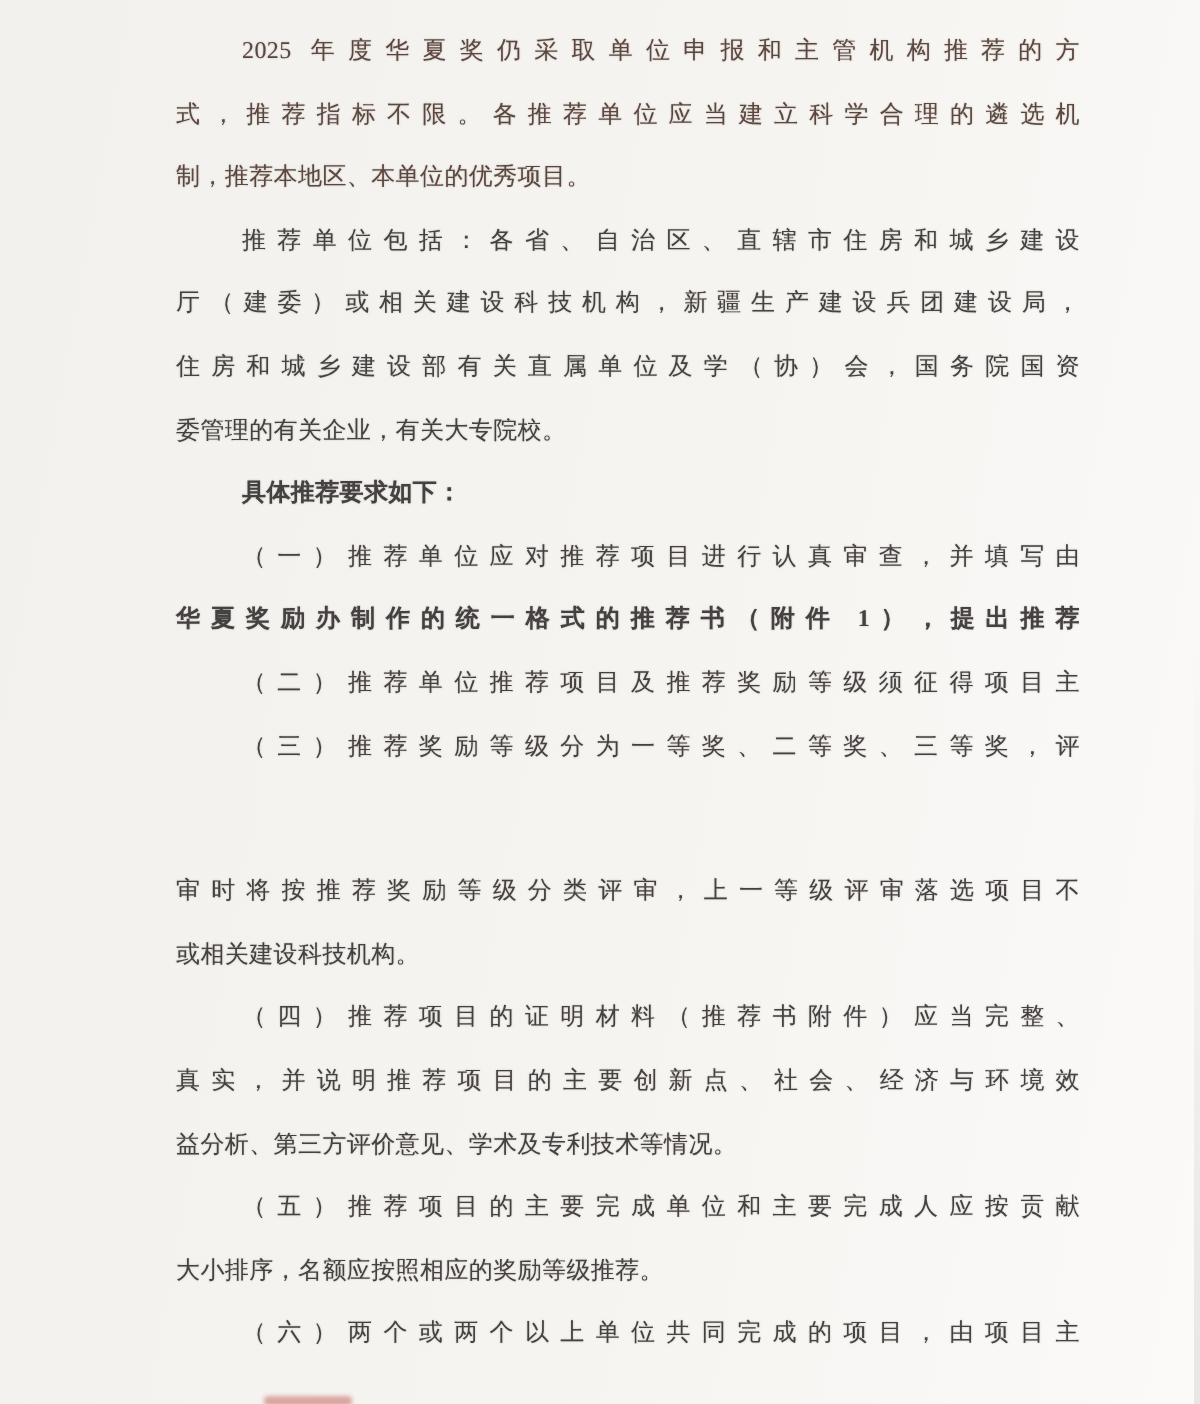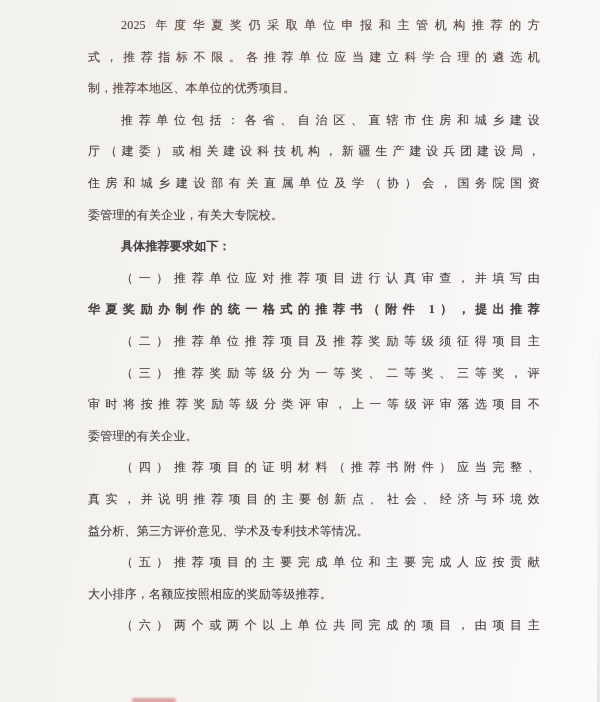--- a/index.html
+++ b/index.html
@@ -74,22 +74,22 @@
       <div class="line" style="color: rgb(93, 70, 61);">制，推荐本地区、本单位的优秀项目。</div>
       <div class="line stretch indent" style="color: rgb(69, 65, 64);">推荐单位包括：各省、自治区、直辖市住房和城乡建设</div>
       <div class="line stretch" style="color: rgb(69, 65, 64);">厅（建委）或相关建设科技机构，新疆生产建设兵团建设局，</div>
       <div class="line stretch" style="color: rgb(69, 65, 64);">住房和城乡建设部有关直属单位及学（协）会，国务院国资</div>
       <div class="line" style="color: rgb(69, 65, 64);">委管理的有关企业，有关大专院校。</div>
       <div class="line indent bold" style="color: rgb(69, 65, 64);">具体推荐要求如下：</div>
       <div class="line stretch indent" style="color: rgb(69, 65, 64);">（一）推荐单位应对推荐项目进行认真审查，并填写由</div>
       <div class="line stretch" style="color: rgb(69, 65, 64); font-weight: bold;">华夏奖励办制作的统一格式的推荐书（附件 1），提出推荐</div>
       <div class="line stretch indent" style="color: rgb(69, 65, 64);">（二）推荐单位推荐项目及推荐奖励等级须征得项目主</div>
       <div class="line stretch indent" style="color: rgb(69, 65, 64);">（三）推荐奖励等级分为一等奖、二等奖、三等奖，评</div>
-      <div class="line stretch" style="color: rgb(69, 65, 64);">审时将按推荐奖励等级分类评审，上一等级评审落选项目不</div>
-      <div class="line" style="color: rgb(69, 65, 64);">委管理的有关企业。</div>
+      <div class="line stretch" style="color: rgb(69, 65, 64); margin-top: 41px;">审时将按推荐奖励等级分类评审，上一等级评审落选项目不</div>
+      <div class="line" style="color: rgb(69, 65, 64);">或相关建设科技机构。</div>
       <div class="line stretch indent" style="color: rgb(69, 65, 64);">（四）推荐项目的证明材料（推荐书附件）应当完整、</div>
       <div class="line stretch" style="color: rgb(69, 65, 64);">真实，并说明推荐项目的主要创新点、社会、经济与环境效</div>
       <div class="line" style="color: rgb(69, 65, 64);">益分析、第三方评价意见、学术及专利技术等情况。</div>
       <div class="line stretch indent" style="color: rgb(69, 65, 64);">（五）推荐项目的主要完成单位和主要完成人应按贡献</div>
       <div class="line" style="color: rgb(69, 65, 64);">大小排序，名额应按照相应的奖励等级推荐。</div>
       <div class="line stretch indent" style="color: rgb(69, 65, 64);">（六）两个或两个以上单位共同完成的项目，由项目主</div>
     </div>
   <div class="artifact" style="background: rgb(192, 90, 82);"></div>
 </div>
 

